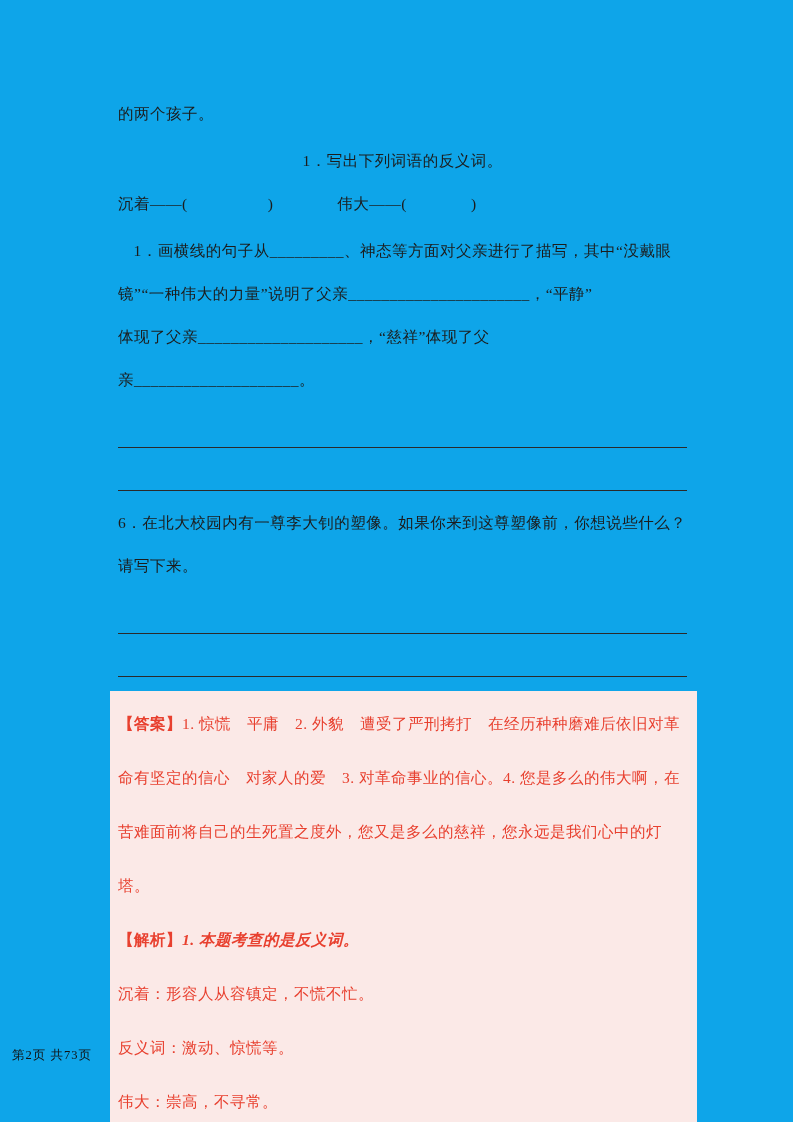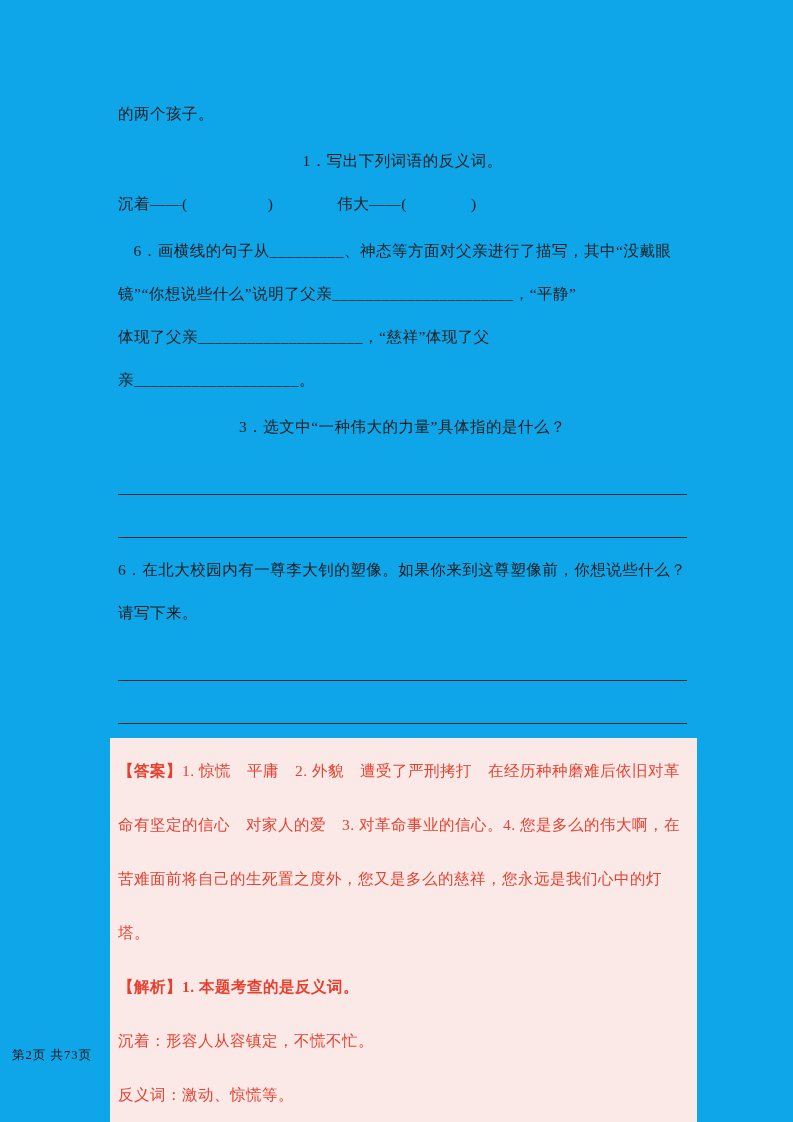--- a/index.html
+++ b/index.html
@@ -44,21 +44,21 @@
     background:var(--answer-bg);
     color:var(--answer-red);
   }
   .answer-block p{
     line-height:54px;
     margin:0;
     white-space:pre-wrap;
     letter-spacing:0.5px;
   }
   .label{font-weight:bold;}
-  .bold{font-weight:bold;}
+  .bold{font-weight:bold;font-style:italic;}
   .footer{
     position:absolute;
     left:0;
     bottom:58px;
     width:100%;
     text-align:left;
     font-size:12.5px;
     color:#111;
     letter-spacing:1px;
     margin-left:12px;
@@ -68,26 +68,25 @@
 <body>
 
 <div class="page">
   <div class="content">
 
     <p class="line">的两个孩子。</p>
 
     <p class="line gap-sm">1．写出下列词语的反义词。</p>
     <p class="line">沉着——(　　　　　)　　　　伟大——(　　　　)</p>
 
-    <p class="line gap-sm">6．画横线的句子从_________、神态等方面对父亲进行了描写，其中“没戴眼</p>
-    <p class="line">镜”“你想说些什么”说明了父亲______________________，“平静”</p>
+    <p class="line gap-sm">1．画横线的句子从_________、神态等方面对父亲进行了描写，其中“没戴眼</p>
+    <p class="line">镜”“一种伟大的力量”说明了父亲______________________，“平静”</p>
     <p class="line">体现了父亲____________________，“慈祥”体现了父</p>
     <p class="line">亲____________________。</p>
 
-    <p class="line gap-sm">3．选文中“一种伟大的力量”具体指的是什么？</p>
 
     <div class="answer-line gap-sm"></div>
     <div class="answer-line"></div>
 
     <p class="line gap-md">6．在北大校园内有一尊李大钊的塑像。如果你来到这尊塑像前，你想说些什么？</p>
     <p class="line">请写下来。</p>
 
     <div class="answer-line gap-sm"></div>
     <div class="answer-line"></div>
 

